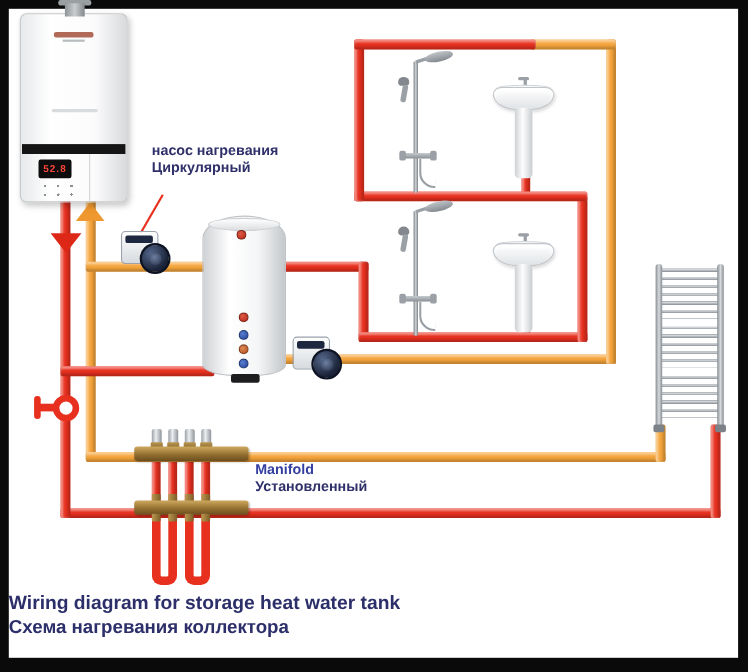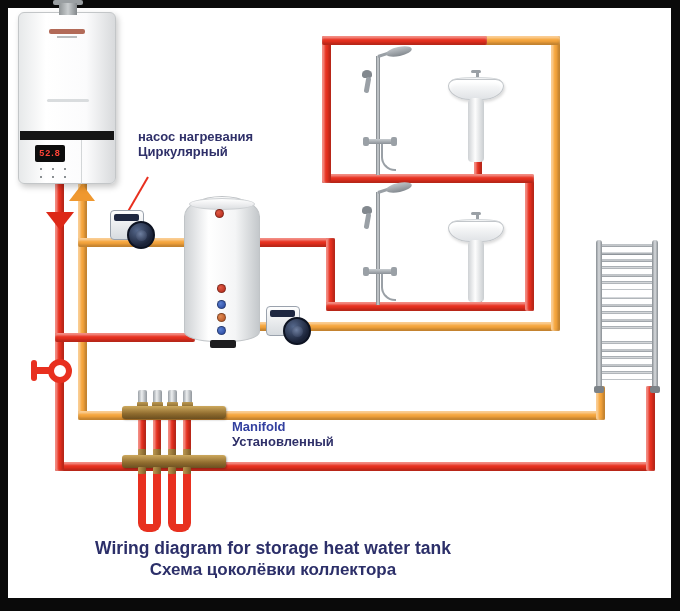--- a/index.html
+++ b/index.html
@@ -102,21 +102,21 @@
 
   
   .gauge-ring { position:absolute; left:48px; top:359px; width:24px; height:24px; border:6px solid var(--hot-pipe,#e8301f); border-radius:50%; background:#fff; z-index:18; }
   .gauge-stub { position:absolute; left:35px; top:367px; width:15px; height:7px; background:var(--hot-pipe,#e8301f); z-index:17; }
   .gauge-bar { position:absolute; left:31px; top:360px; width:6px; height:21px; background:var(--hot-pipe,#e8301f); border-radius:3px; z-index:18; }
 
   
   .lbl { position:absolute; z-index:30; font-size:13px; font-weight:bold; line-height:15px; white-space:nowrap; }
   .lbl .en { color:var(--label-blue,#3340a0); }
   .lbl .ru { color:var(--label-navy,#2f3069); }
-  .title { position:absolute; left:8px; top:537px; width:530px; text-align:center; z-index:30; }
+  .title { position:absolute; left:8px; top:537px; width:530px; text-align:left; z-index:30; }
   .title .t1 { font-size:17.5px; font-weight:bold; color:var(--title-navy,#2c2f69); line-height:22px; }
   .title .t2 { font-size:17px; font-weight:bold; color:var(--title-navy,#2c2f69); line-height:22px; }
 </style>
 </head>
 <body>
 
 <div id="canvas">
   <div id="panel"></div>
 
   <div class="pipe orange v z10" style="left:78px; top:155px; width:9px; height:265px;"></div>
@@ -264,15 +264,15 @@
   </div>
 
 
   <div class="lbl" style="left:216px; top:419px;margin-left:16px;">
     <div class="en">Manifold</div>
     <div class="ru">Установленный</div>
   </div>
 
   <div class="title">
     <div class="t1">Wiring diagram for storage heat water tank</div>
-    <div class="t2">Схема цоколёвки коллектора</div>
+    <div class="t2">Схема нагревания коллектора</div>
   </div>
 </div>
 
 </body></html>

